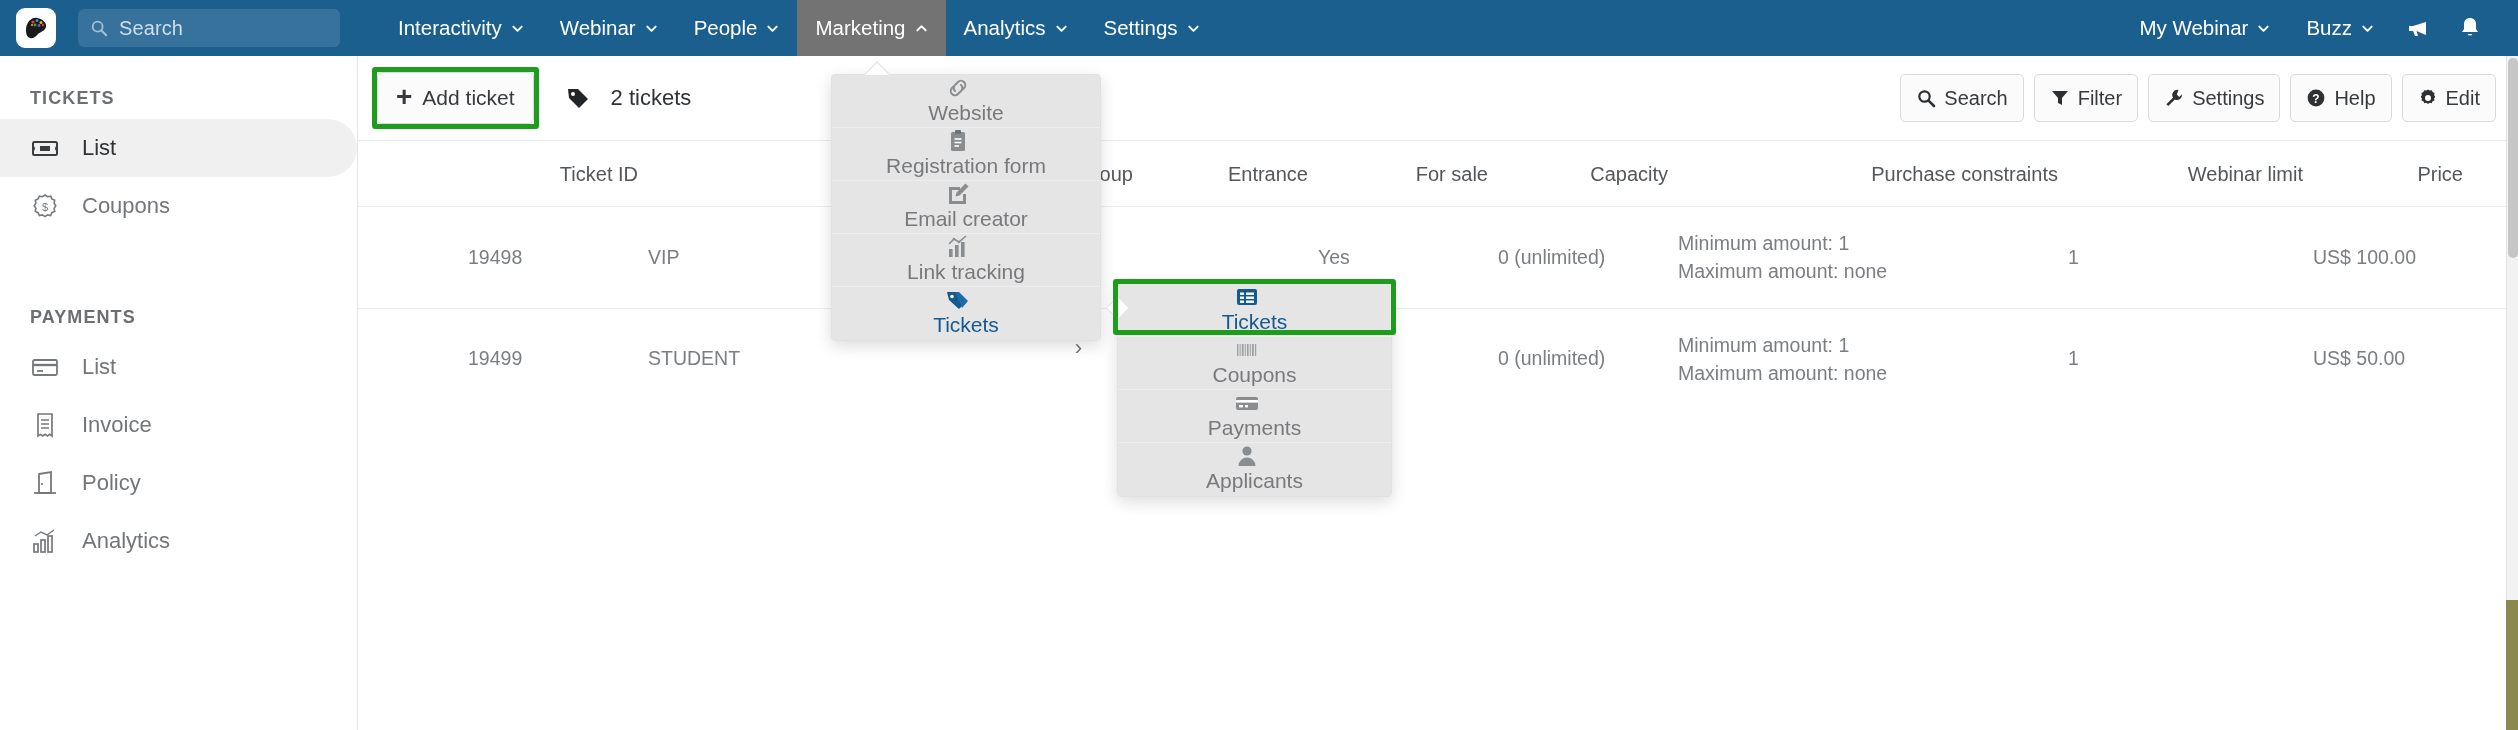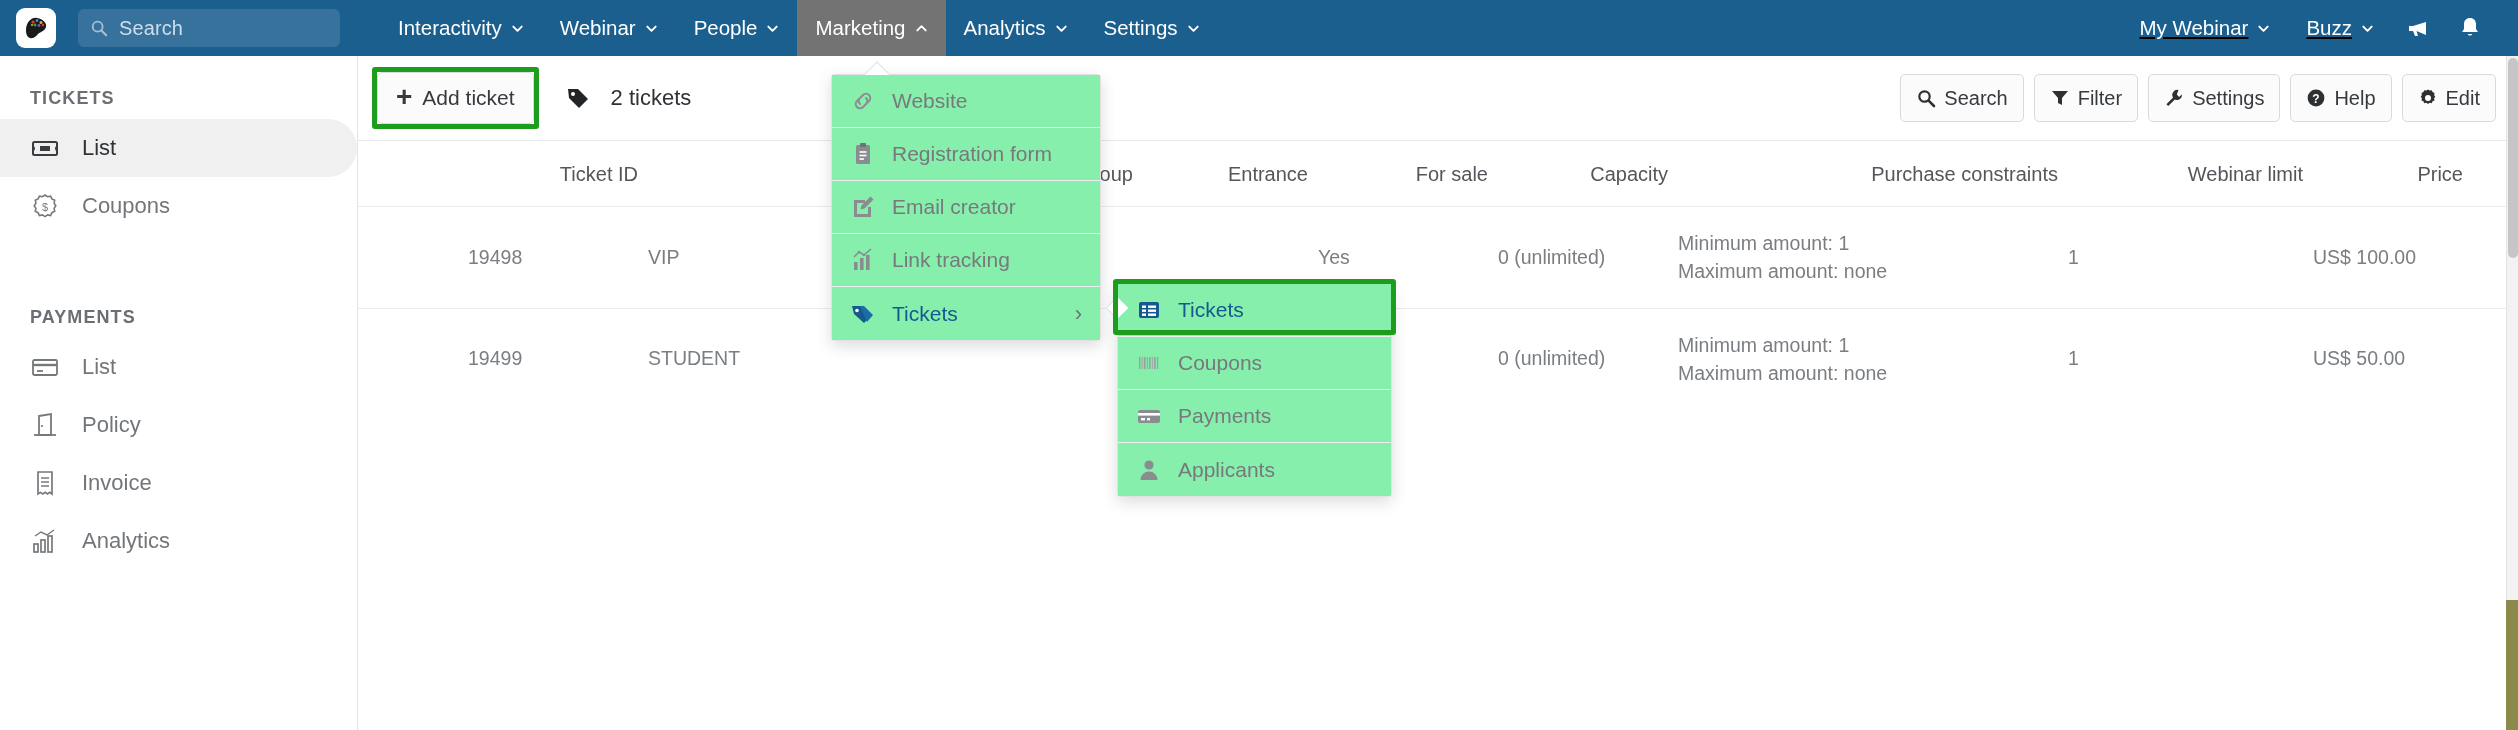--- a/index.html
+++ b/index.html
@@ -42,21 +42,20 @@
     display: flex; align-items: center; gap: 9px;
     height: 56px; padding: 0 18px;
     color: #ffffff; font-size: 20.5px; white-space: nowrap;
     cursor: pointer;
   }
   .nav-item.active { background: #737373; }
   .chev { display: inline-block; width: 13px; height: 13px; flex: none; }
   .nav-right {
     margin-left: auto; display: flex; align-items: flex-start; height: 56px;
     padding-right: 22px;
-    text-decoration: underline;
   }
   .nav-right .nav-item { font-size: 20.5px; }
   .icon-btn {
     display: flex; align-items: center; justify-content: center;
     width: 52px; height: 56px; cursor: pointer;
   }
 
   
   .sidebar {
     position: absolute; top: 56px; left: 0;
@@ -145,21 +144,21 @@
     position: absolute; top: -10px; left: 36px;
     width: 18px; height: 18px; background: #fff;
     border-left: 1px solid #dfe1e3; border-top: 1px solid #dfe1e3;
     transform: rotate(45deg);
   }
   .menu-item {
     display: flex; align-items: center;
     height: 53px; padding: 0 18px;
     font-size: 21px; color: #77797c; cursor: pointer;
     border-bottom: 1px solid #eceef0;
-    position: relative; background: #86efac;
+    position: relative; background: #e5e5e5; flex-direction: column;
   }
   .menu-item:last-child { border-bottom: none; }
   .menu-item .mi-ico { width: 26px; height: 26px; margin-right: 16px; flex: none; }
   .menu-item.blue { color: #15598f; }
   .mi-caret { margin-left: auto; font-size: 22px; color: #6f7274; line-height: 1; }
 
   #tickets-submenu { top: 283px; left: 1117px; width: 275px; }
   .sub-hl {
     position: absolute; top: 279px; left: 1113px;
     width: 283px; height: 56px;
@@ -314,35 +313,35 @@
     <svg class="side-ico" viewBox="0 0 30 30">
       <rect x="3" y="8" width="24" height="15" rx="1.5" fill="none" stroke="#76797c" stroke-width="1.8"></rect>
       <line x1="3" y1="13" x2="27" y2="13" stroke="#76797c" stroke-width="2.4"></line>
       <line x1="7" y1="19" x2="13" y2="19" stroke="#76797c" stroke-width="1.8"></line>
     </svg>
     <span>List</span>
   </div>
 
   <div class="side-item">
     <svg class="side-ico" viewBox="0 0 30 30">
-      <path d="M9 6 L21 4 V25 H9 Z" fill="none" stroke="#76797c" stroke-width="1.8"></path>
-      <line x1="4" y1="25" x2="26" y2="25" stroke="#76797c" stroke-width="1.8"></line>
-      <circle cx="12" cy="16" r="1.1" fill="#76797c"></circle>
-    </svg>
-    <span>Policy</span>
-  </div>
-
-  <div class="side-item">
-    <svg class="side-ico" viewBox="0 0 30 30">
       <path d="M8 4 h14 v22 l-2.3-1.6 -2.3 1.6 -2.3-1.6 -2.3 1.6 -2.3-1.6 -2.5 1.6 Z" fill="none" stroke="#76797c" stroke-width="1.7"></path>
       <line x1="11" y1="10" x2="19" y2="10" stroke="#76797c" stroke-width="1.5"></line>
       <line x1="11" y1="14" x2="19" y2="14" stroke="#76797c" stroke-width="1.5"></line>
       <line x1="11" y1="18" x2="19" y2="18" stroke="#76797c" stroke-width="1.5"></line>
     </svg>
     <span>Invoice</span>
+  </div>
+
+  <div class="side-item">
+    <svg class="side-ico" viewBox="0 0 30 30">
+      <path d="M9 6 L21 4 V25 H9 Z" fill="none" stroke="#76797c" stroke-width="1.8"></path>
+      <line x1="4" y1="25" x2="26" y2="25" stroke="#76797c" stroke-width="1.8"></line>
+      <circle cx="12" cy="16" r="1.1" fill="#76797c"></circle>
+    </svg>
+    <span>Policy</span>
   </div>
 
   <div class="side-item">
     <svg class="side-ico" viewBox="0 0 30 30">
       <rect x="4" y="18" width="4" height="8" fill="none" stroke="#76797c" stroke-width="1.7"></rect>
       <rect x="11" y="14" width="4" height="12" fill="none" stroke="#76797c" stroke-width="1.7"></rect>
       <rect x="18" y="10" width="4" height="16" fill="none" stroke="#76797c" stroke-width="1.7"></rect>
       <polyline points="5,10 11,6 17,9 24,4" fill="none" stroke="#76797c" stroke-width="1.5"></polyline>
     </svg>
     <span>Analytics</span>

